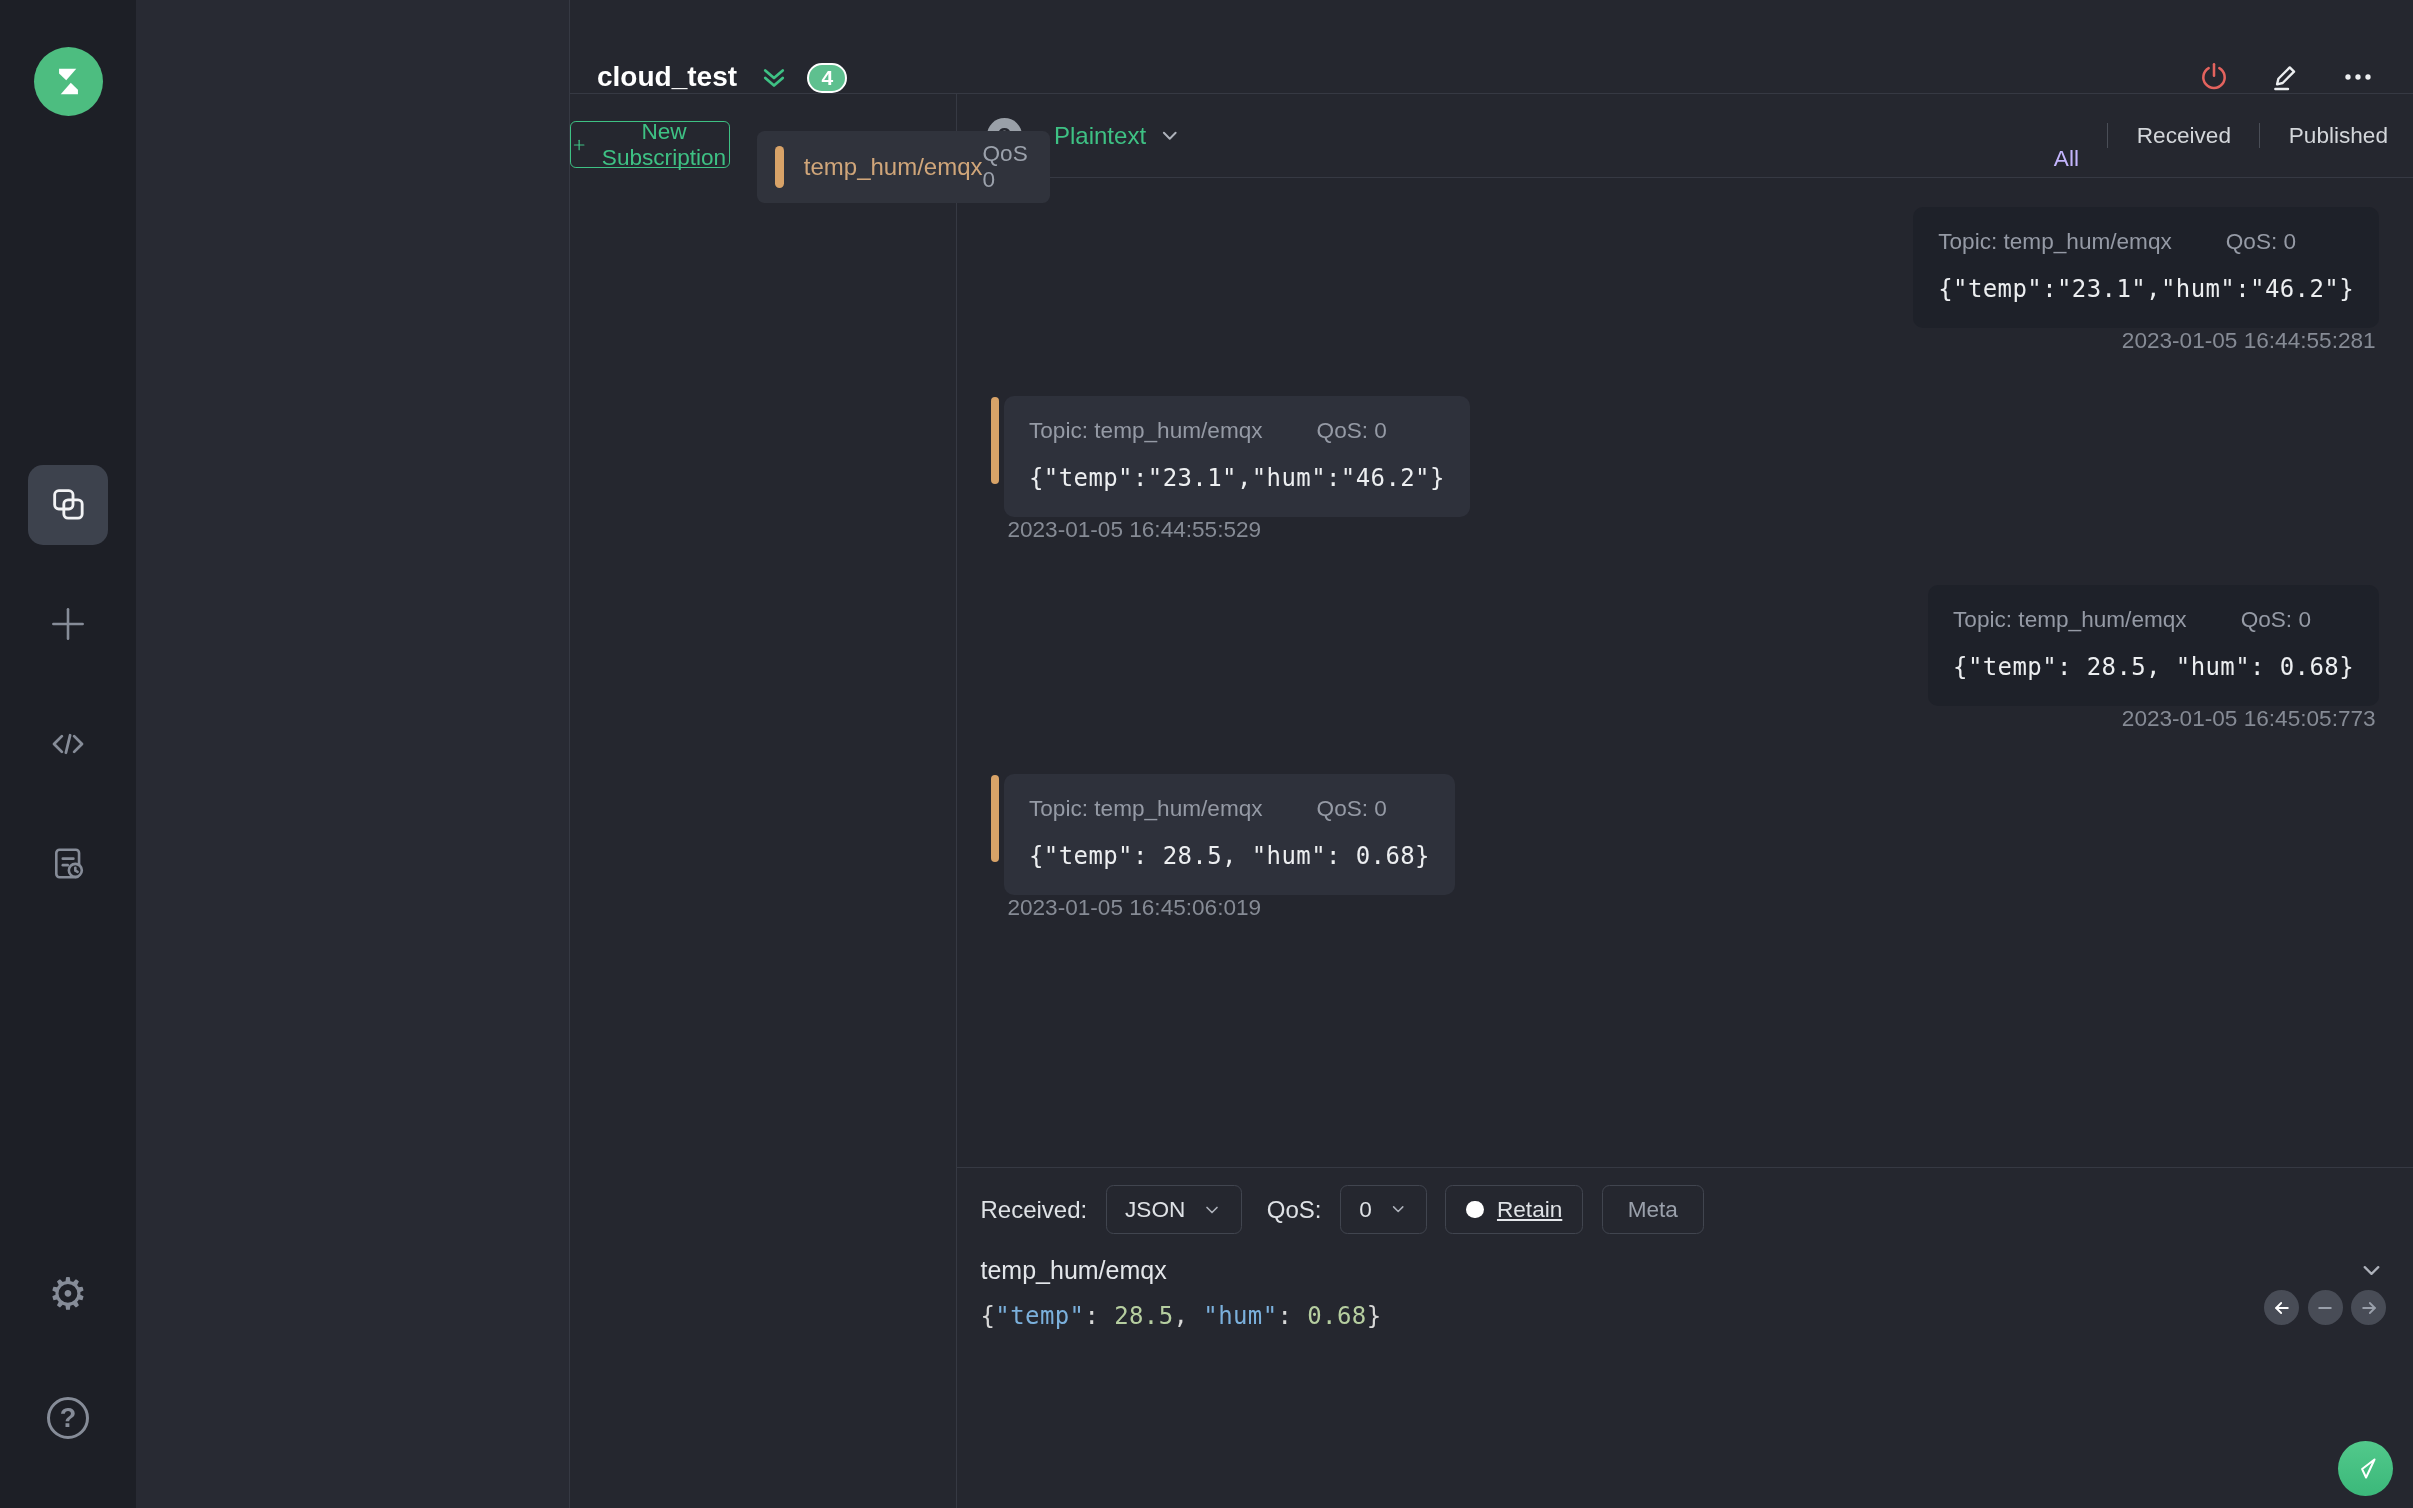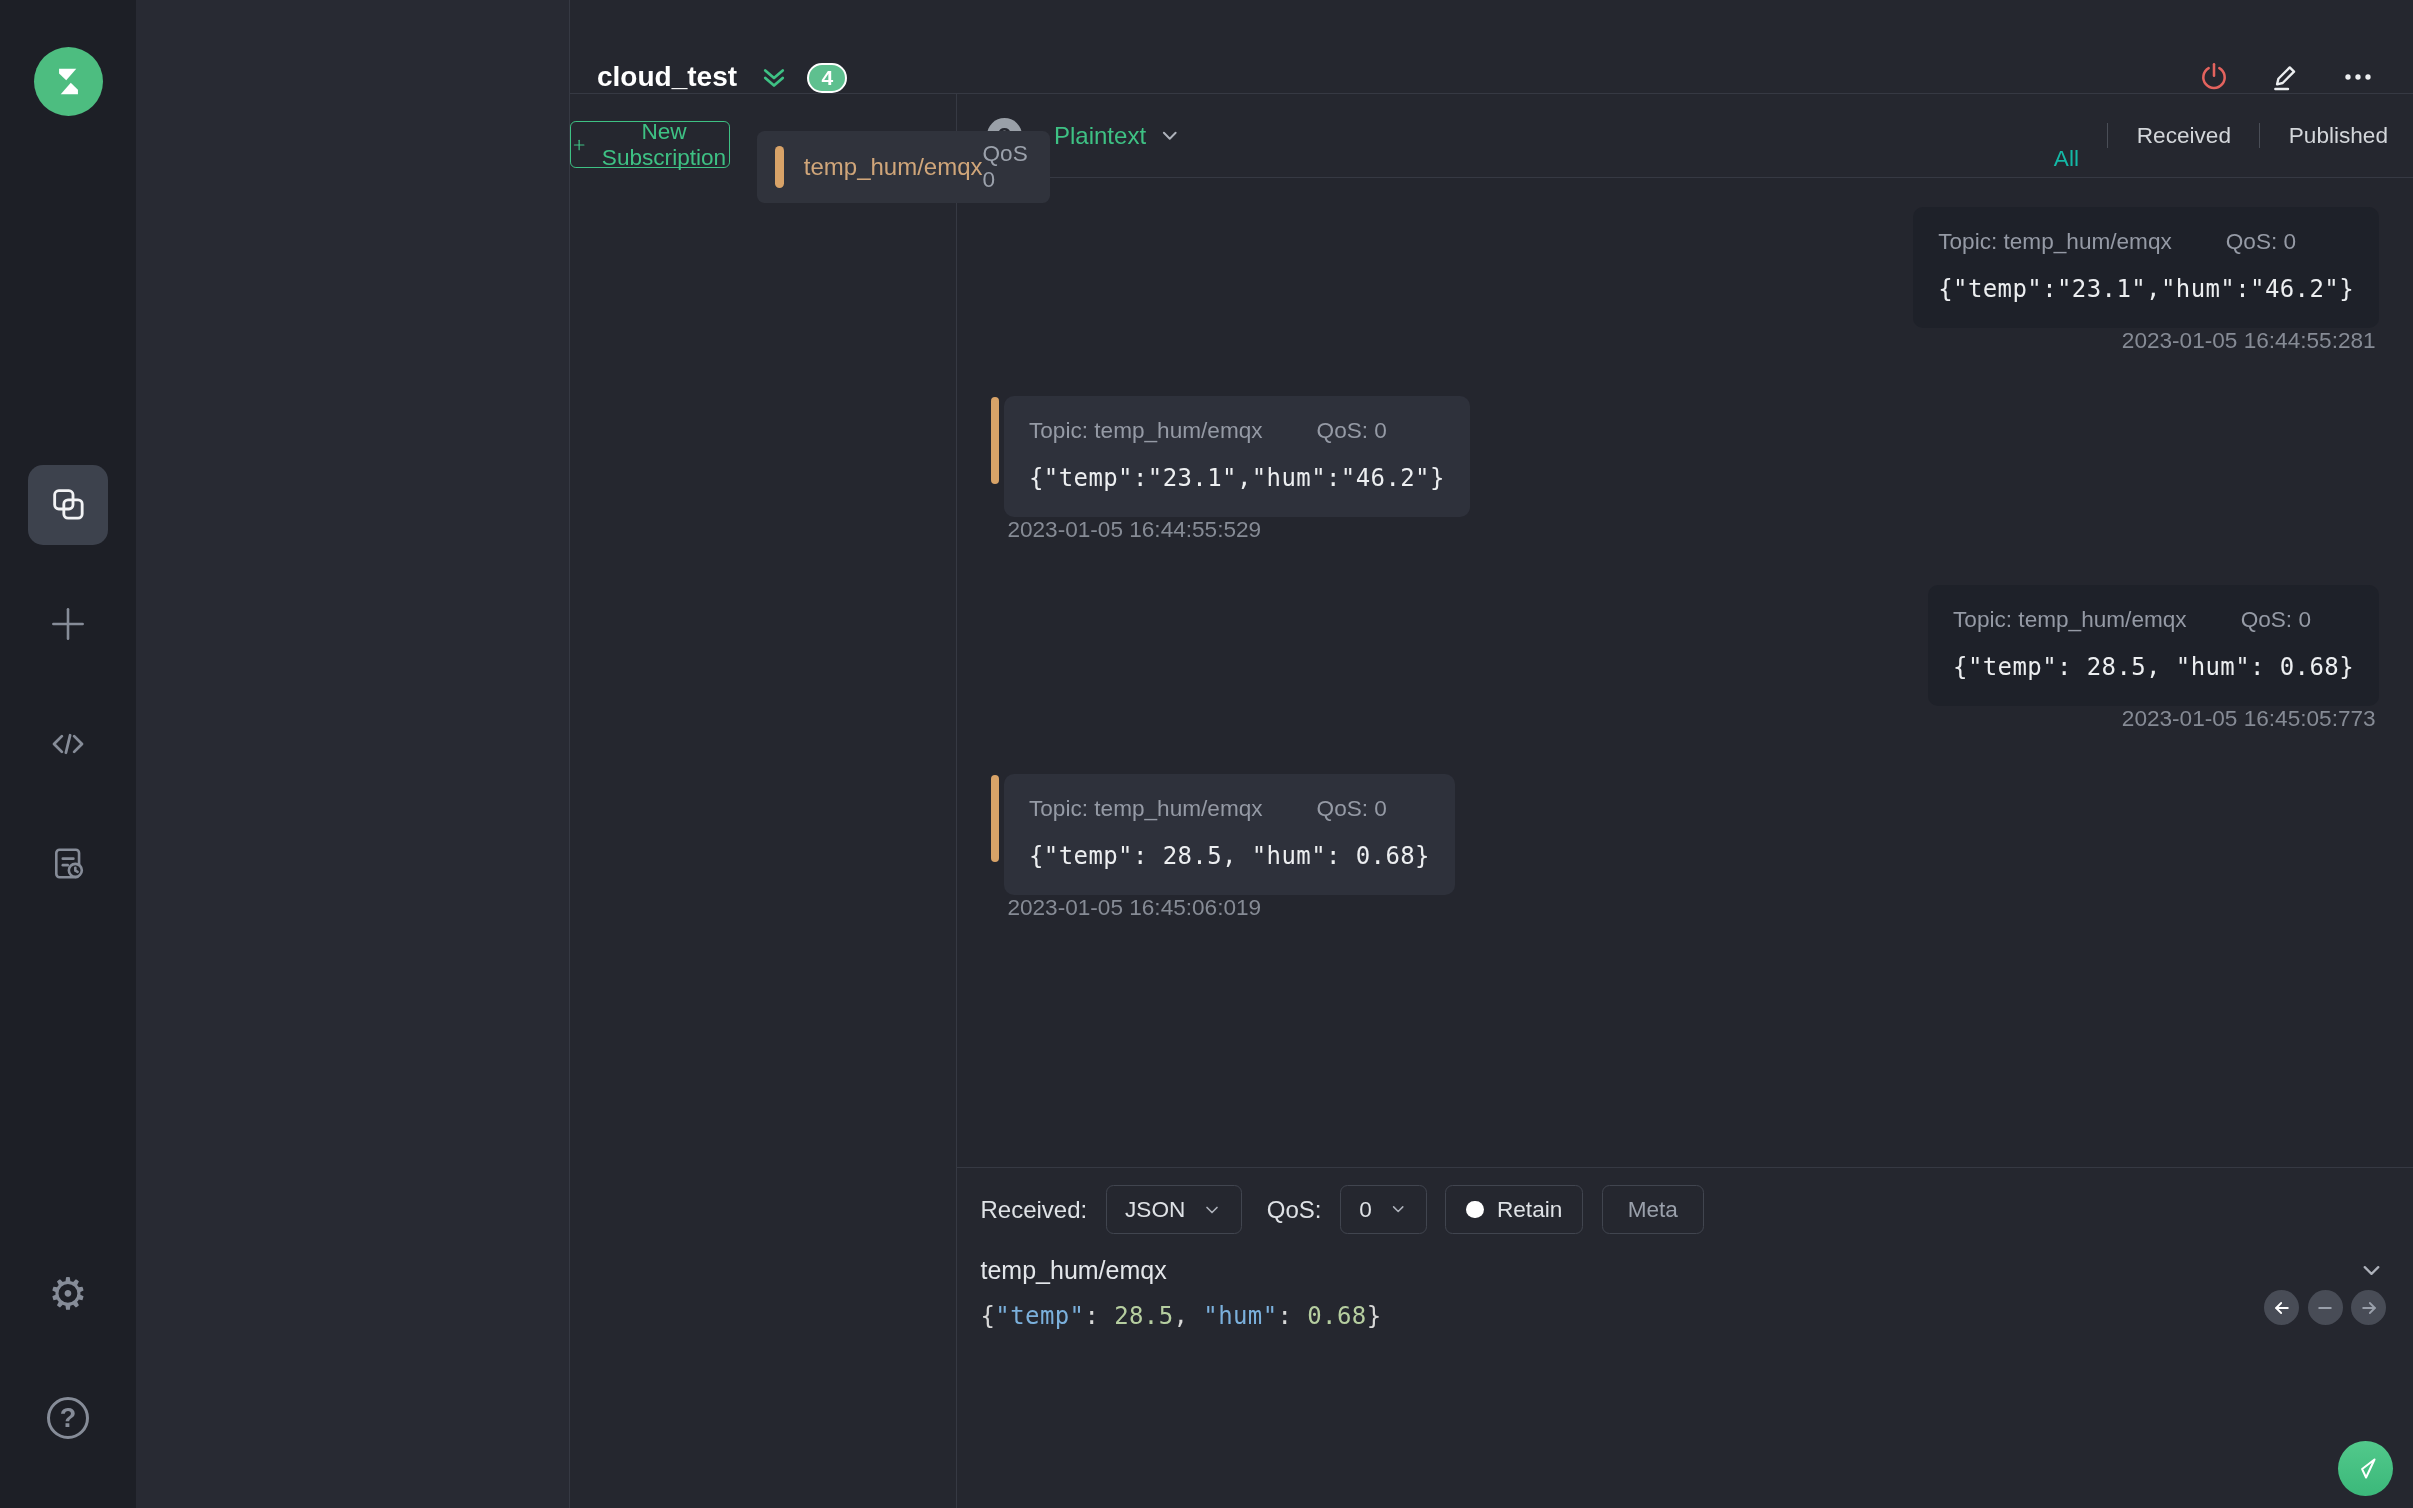--- a/index.html
+++ b/index.html
@@ -101,21 +101,21 @@
     display:flex; align-items:center; padding:0 25px 0 30px;
   }
   .hint-circle {
     width:35px; height:35px; border-radius:50%; background:#9aa0a8; color:#25272f;
     font-size:22.6px; font-weight:700; display:flex; align-items:center; justify-content:center; cursor:pointer;
   }
   .format-select { display:flex; align-items:center; gap:11.7px; margin-left:32px; cursor:pointer; }
   .format-label { font-size:24px; color:#3ec184; }
   .msg-filters { margin-left:auto; display:flex; align-items:center; }
   .filter-item { font-size:22.6px; color:#d3d6da; padding:0 28.5px; cursor:pointer; }
-  .filter-item.active { color:#14b8a6;margin-top:46px; }
+  .filter-item.active { color:#c4b5fd;margin-top:46px; }
   .filter-div { width:0.8px; height:25px; background:#4a4e57; }
 
   .msg-list {
     flex:1; background:#24262e; overflow:hidden;
     display:flex; flex-direction:column; gap:42px; padding:28.5px 34px 0 47px;
   }
   .msg { display:flex; flex-direction:column; max-width:72%; }
   .msg.published { align-self:flex-end; align-items:flex-end; }
   .msg.received  { align-self:flex-start; align-items:flex-start; }
   .bubble { border-radius:10px; padding:22px 25px 25px; position:relative; }
@@ -139,21 +139,21 @@
   }
   .pub-controls { display:flex; align-items:center; gap:18.4px; padding:17px 0 0 23.5px; }
   .pub-label { font-size:24px; color:#dfe2e6; }
   .pub-select {
     height:49px; border:1.3px solid #41454f; border-radius:7.5px; background:transparent;
     display:flex; align-items:center; gap:17px; padding:0 18.4px; cursor:pointer;
   }
   .pub-select .val { font-size:22.6px; color:#dfe2e6; }
   .retain-btn {
     height:49px; border:1.3px solid #41454f; border-radius:7.5px;
-    display:flex; align-items:center; gap:13.4px; padding:0 20px; cursor:pointer;
+    display:flex; align-items:center; gap:13.4px; padding:0 20px; cursor:pointer;text-decoration:underline;
   }
   .retain-dot { width:17.6px; height:17.6px; border-radius:50%; background:#ffffff; }
   .retain-label { font-size:22.6px; color:#dfe2e6; }
   .meta-btn {
     height:49px; border:1.3px solid #41454f; border-radius:7.5px; background:transparent;
     font-size:22.6px; color:#9aa0ab; padding:0 25px; cursor:pointer;
     display:flex; align-items:center; font-family:"Liberation Sans",sans-serif;
   }
   .topic-row { display:flex; align-items:center; padding:22px 28.5px 0 23.5px; }
   .topic-input { font-size:25px; color:#e3e6ea; flex:1; }

